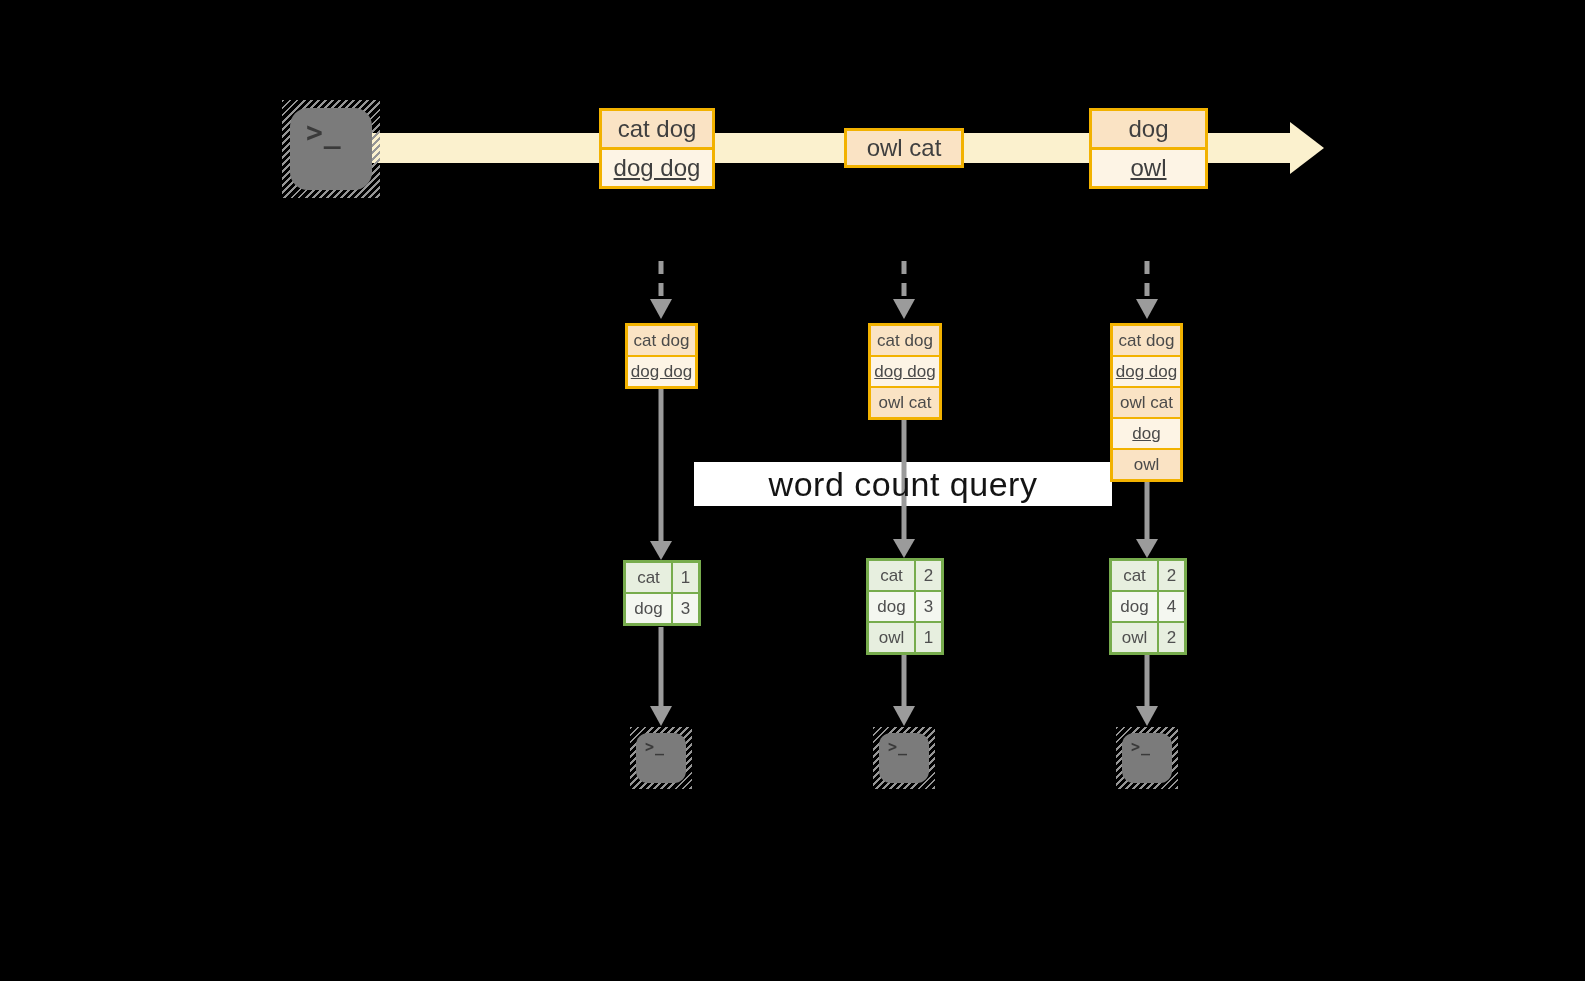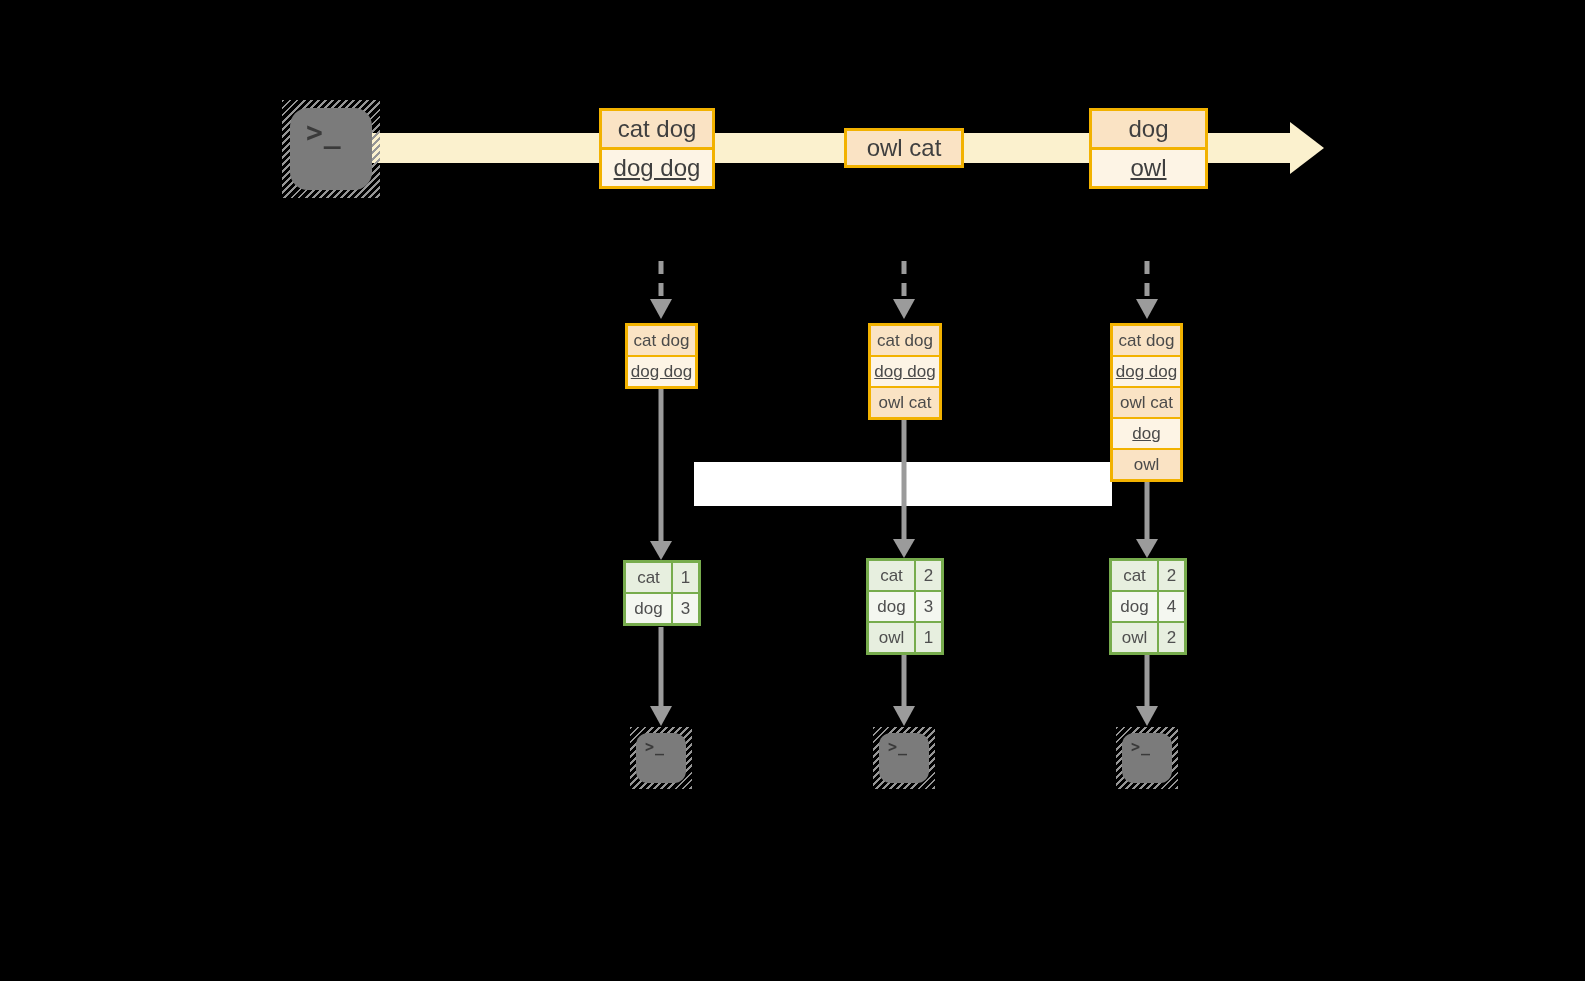--- a/index.html
+++ b/index.html
@@ -121,20 +121,21 @@
     <div class="scell peach">owl cat</div>
   </div>
   <div class="abs stack" style="left:1110px;top:323px;width:73px;">
     <div class="scell peach">cat dog</div>
     <div class="scell cream">dog dog</div>
     <div class="scell peach">owl cat</div>
     <div class="scell cream">dog</div>
     <div class="scell peach">owl</div>
   </div>
 
+  <div class="abs qlabel" style="left:694px;top:462px;width:418px;height:44px;">word count query</div>
 
   <div class="abs ctable" style="left:623px;top:560px;">
     <div class="ccell rdark">cat</div>
     <div class="ccell rdark">1</div>
     <div class="ccell rlight">dog</div>
     <div class="ccell rlight">3</div>
   </div>
   <div class="abs ctable" style="left:866px;top:558px;">
     <div class="ccell rdark">cat</div>
     <div class="ccell rdark">2</div>

